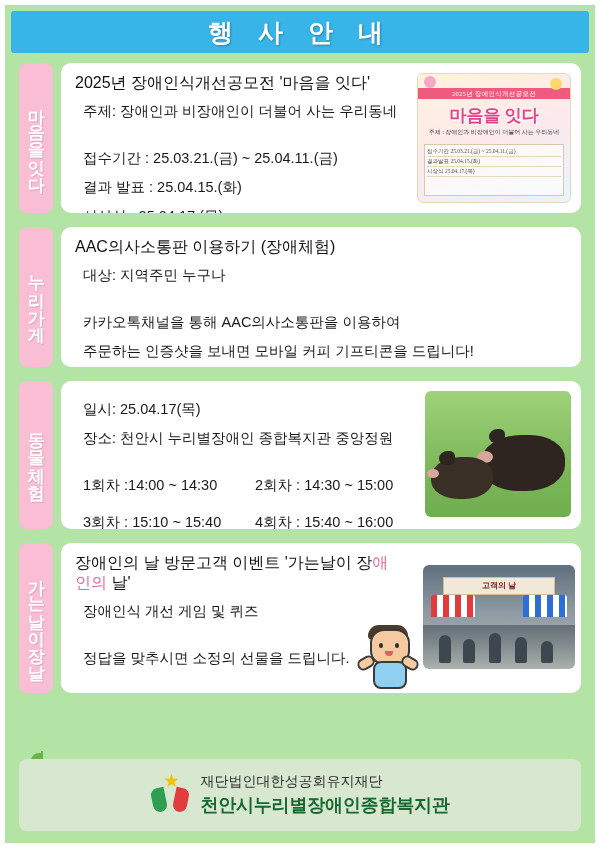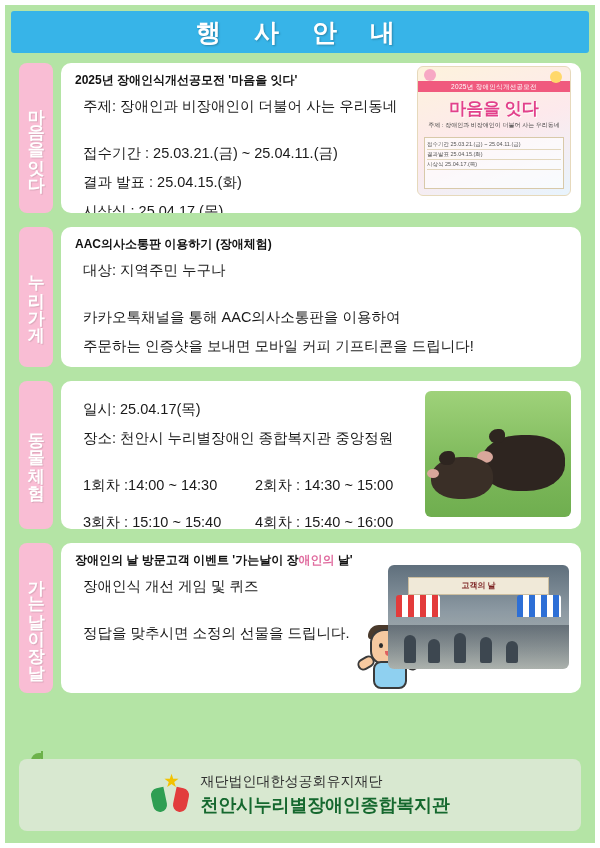--- a/index.html
+++ b/index.html
@@ -39,21 +39,20 @@
     display: flex;
     align-items: center;
     justify-content: center;
   }
   .header-title {
     color: #ffffff;
     font-size: 25px;
     font-weight: bold;
     letter-spacing: 9px;
     text-shadow: 1px 1px 2px rgba(0,0,0,0.25);
-    font-family: Liberation Mono, monospace;
   }
 
   
   .sections {
     position: absolute;
     top: 58px;
     left: 14px;
     right: 14px;
     bottom: 90px;
   }
@@ -89,22 +88,22 @@
   .card {
     flex: 1;
     background: #ffffff;
     border-radius: 10px;
     position: relative;
     box-sizing: border-box;
     padding: 10px 14px 10px 14px;
     overflow: hidden;
   }
   .card-title {
-    font-size: 12px;
-    font-weight: bold;
+    font-size: 16px;
+    font-weight: normal;
     color: #111111;
     margin: 0 0 6px 0;
     line-height: 1.25;
   }
   .card-line {
     font-size: 14.5px;
     color: #1a1a1a;
     line-height: 1.45;
     margin: 8px;
   }
@@ -123,23 +122,24 @@
   .photo {
     position: absolute;
     border-radius: 6px;
     overflow: hidden;
   }
 
   
   .s1 { height: 150px; }
   .s1 .card { padding-right: 170px; }
   .photo-poster {
-    right: 10px; top: 3px; width: 152px; height: 128px;
+    right: 10px; top: 10px; width: 152px; height: 128px;
     background: linear-gradient(160deg,#fdf3dc 0%, #fde9ec 50%, #e8f4fd 100%);
     border: 1px solid #e6d9bb;
+    font-family: Liberation Serif, serif;
   }
   .pp-band {
     position: absolute; left: 0; right: 0; top: 14px; height: 11px;
     background: #f05a7e; color: #fff; font-size: 6.5px; text-align: center;
     line-height: 11px; letter-spacing: 0.3px;
   }
   .pp-title {
     position: absolute; left: 0; right: 0; top: 30px;
     text-align: center; font-size: 17px; font-weight: bold; color: #e2418b;
     text-shadow: 1px 1px 0 #ffffff;
@@ -211,21 +211,21 @@
     border-radius: 60% 40% 50% 50%; left: 8px; top: -6px;
   }
 
   
   .s4 { height: 150px; }
   .s4 .card { padding-right: 180px; }
   .highlight-pink {
     color: #e06c9f;
   }
   .photo-event {
-    right: 12px; top: 22px; width: 181px; height: 104px;
+    right: 6px; top: 22px; width: 152px; height: 104px;
     background: linear-gradient(180deg,#5f6f7c 0%, #8d9aa3 45%, #b9beb9 100%);
     margin-left: 38px;
   }
   .ev-banner {
     position: absolute; left: 20px; right: 20px; top: 12px; height: 16px;
     background: #f0e9d8; border: 1px solid #cdbfa0;
     font-size: 8px; color: #7a1f1f; text-align: center; line-height: 16px;
     font-weight: bold;
   }
   .ev-tent {

